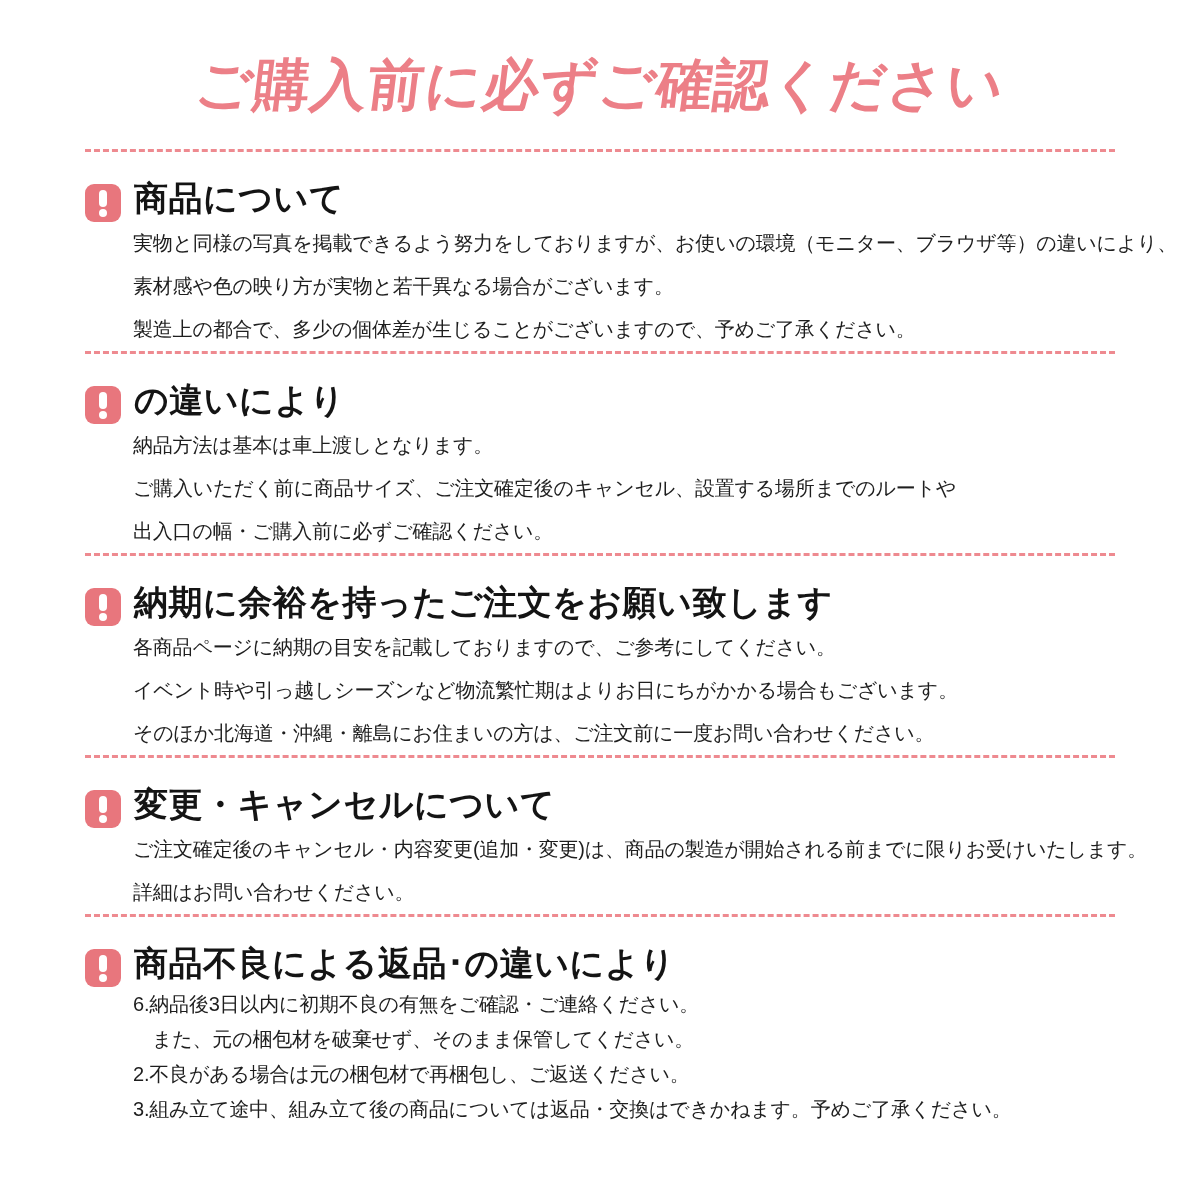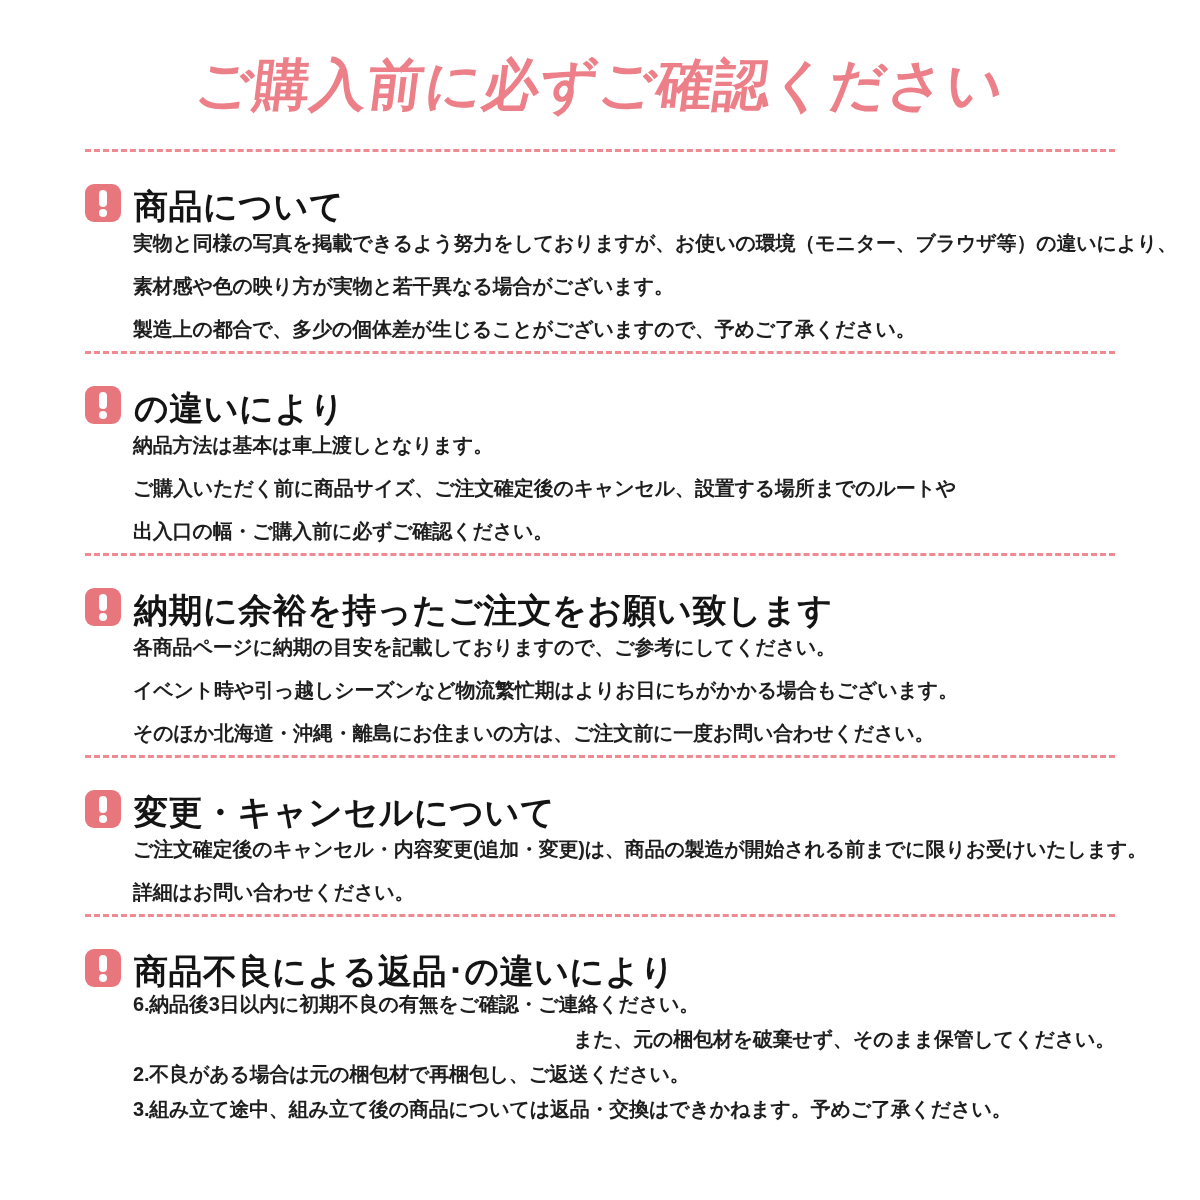--- a/index.html
+++ b/index.html
@@ -33,21 +33,21 @@
   .divider {
     border: none;
     border-top: 3px dashed #ee8a90;
     margin: 0;
   }
   .divider.after-title { margin-top: 32px; }
   .divider.after-body  { margin-top: 0; }
 
   .section-head {
     display: flex;
-    align-items: flex-start;
+    align-items: flex-end;
     margin-top: 32px;
     height: 38px;
   }
   .excl-icon {
     position: relative;
     width: 36px;
     height: 38px;
     border-radius: 9px;
     background: #e8767d;
     flex: 0 0 auto;
@@ -83,22 +83,22 @@
   .section-body {
     margin-left: 48px;
     font-size: 20px;
     line-height: 43px;
     letter-spacing: -0.2px;
     color: #1e1e1e;
   }
   .section-body.tight {
     line-height: 35px;
   }
-  .body-line { white-space: nowrap; font-weight: bold; }
-  .body-line.indent { padding-left: 19px; text-align: right; }
+  .body-line { white-space: nowrap; }
+  .body-line.indent { padding-left: 19px; }
 </style>
 </head>
 <body>
 
 <div class="page">
 
   <div class="page-title">ご購入前に必ずご確認ください</div>
 
   <hr class="divider after-title">
 

